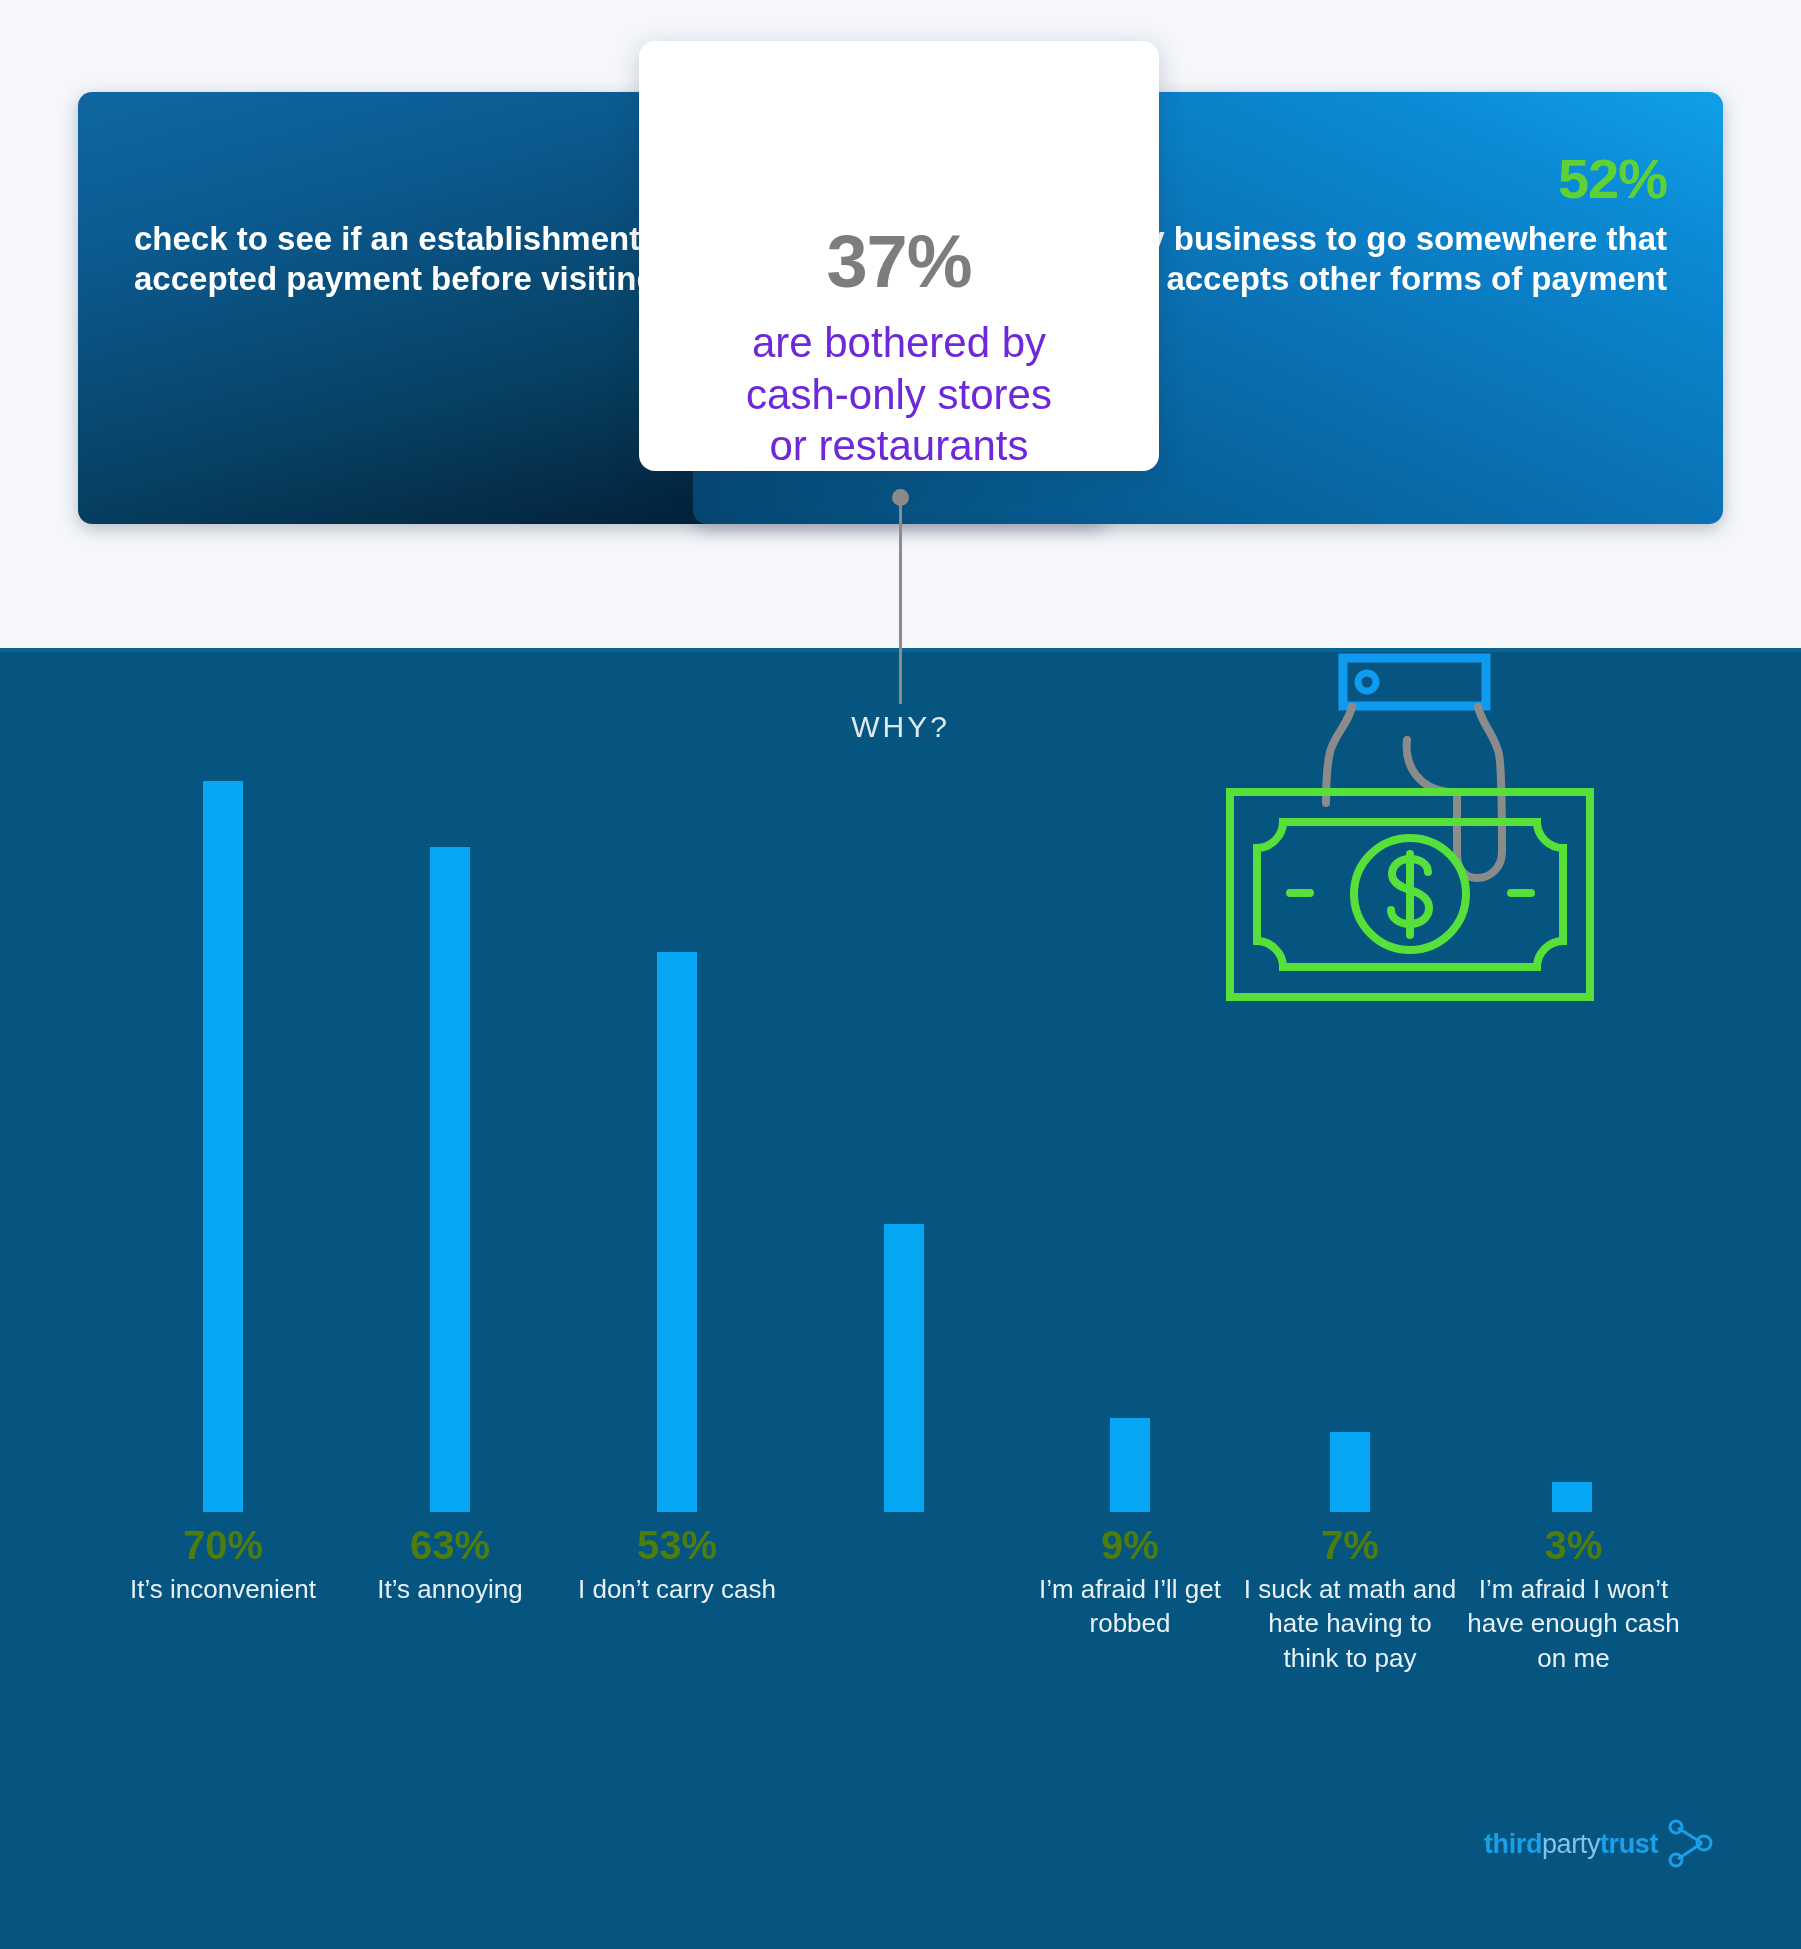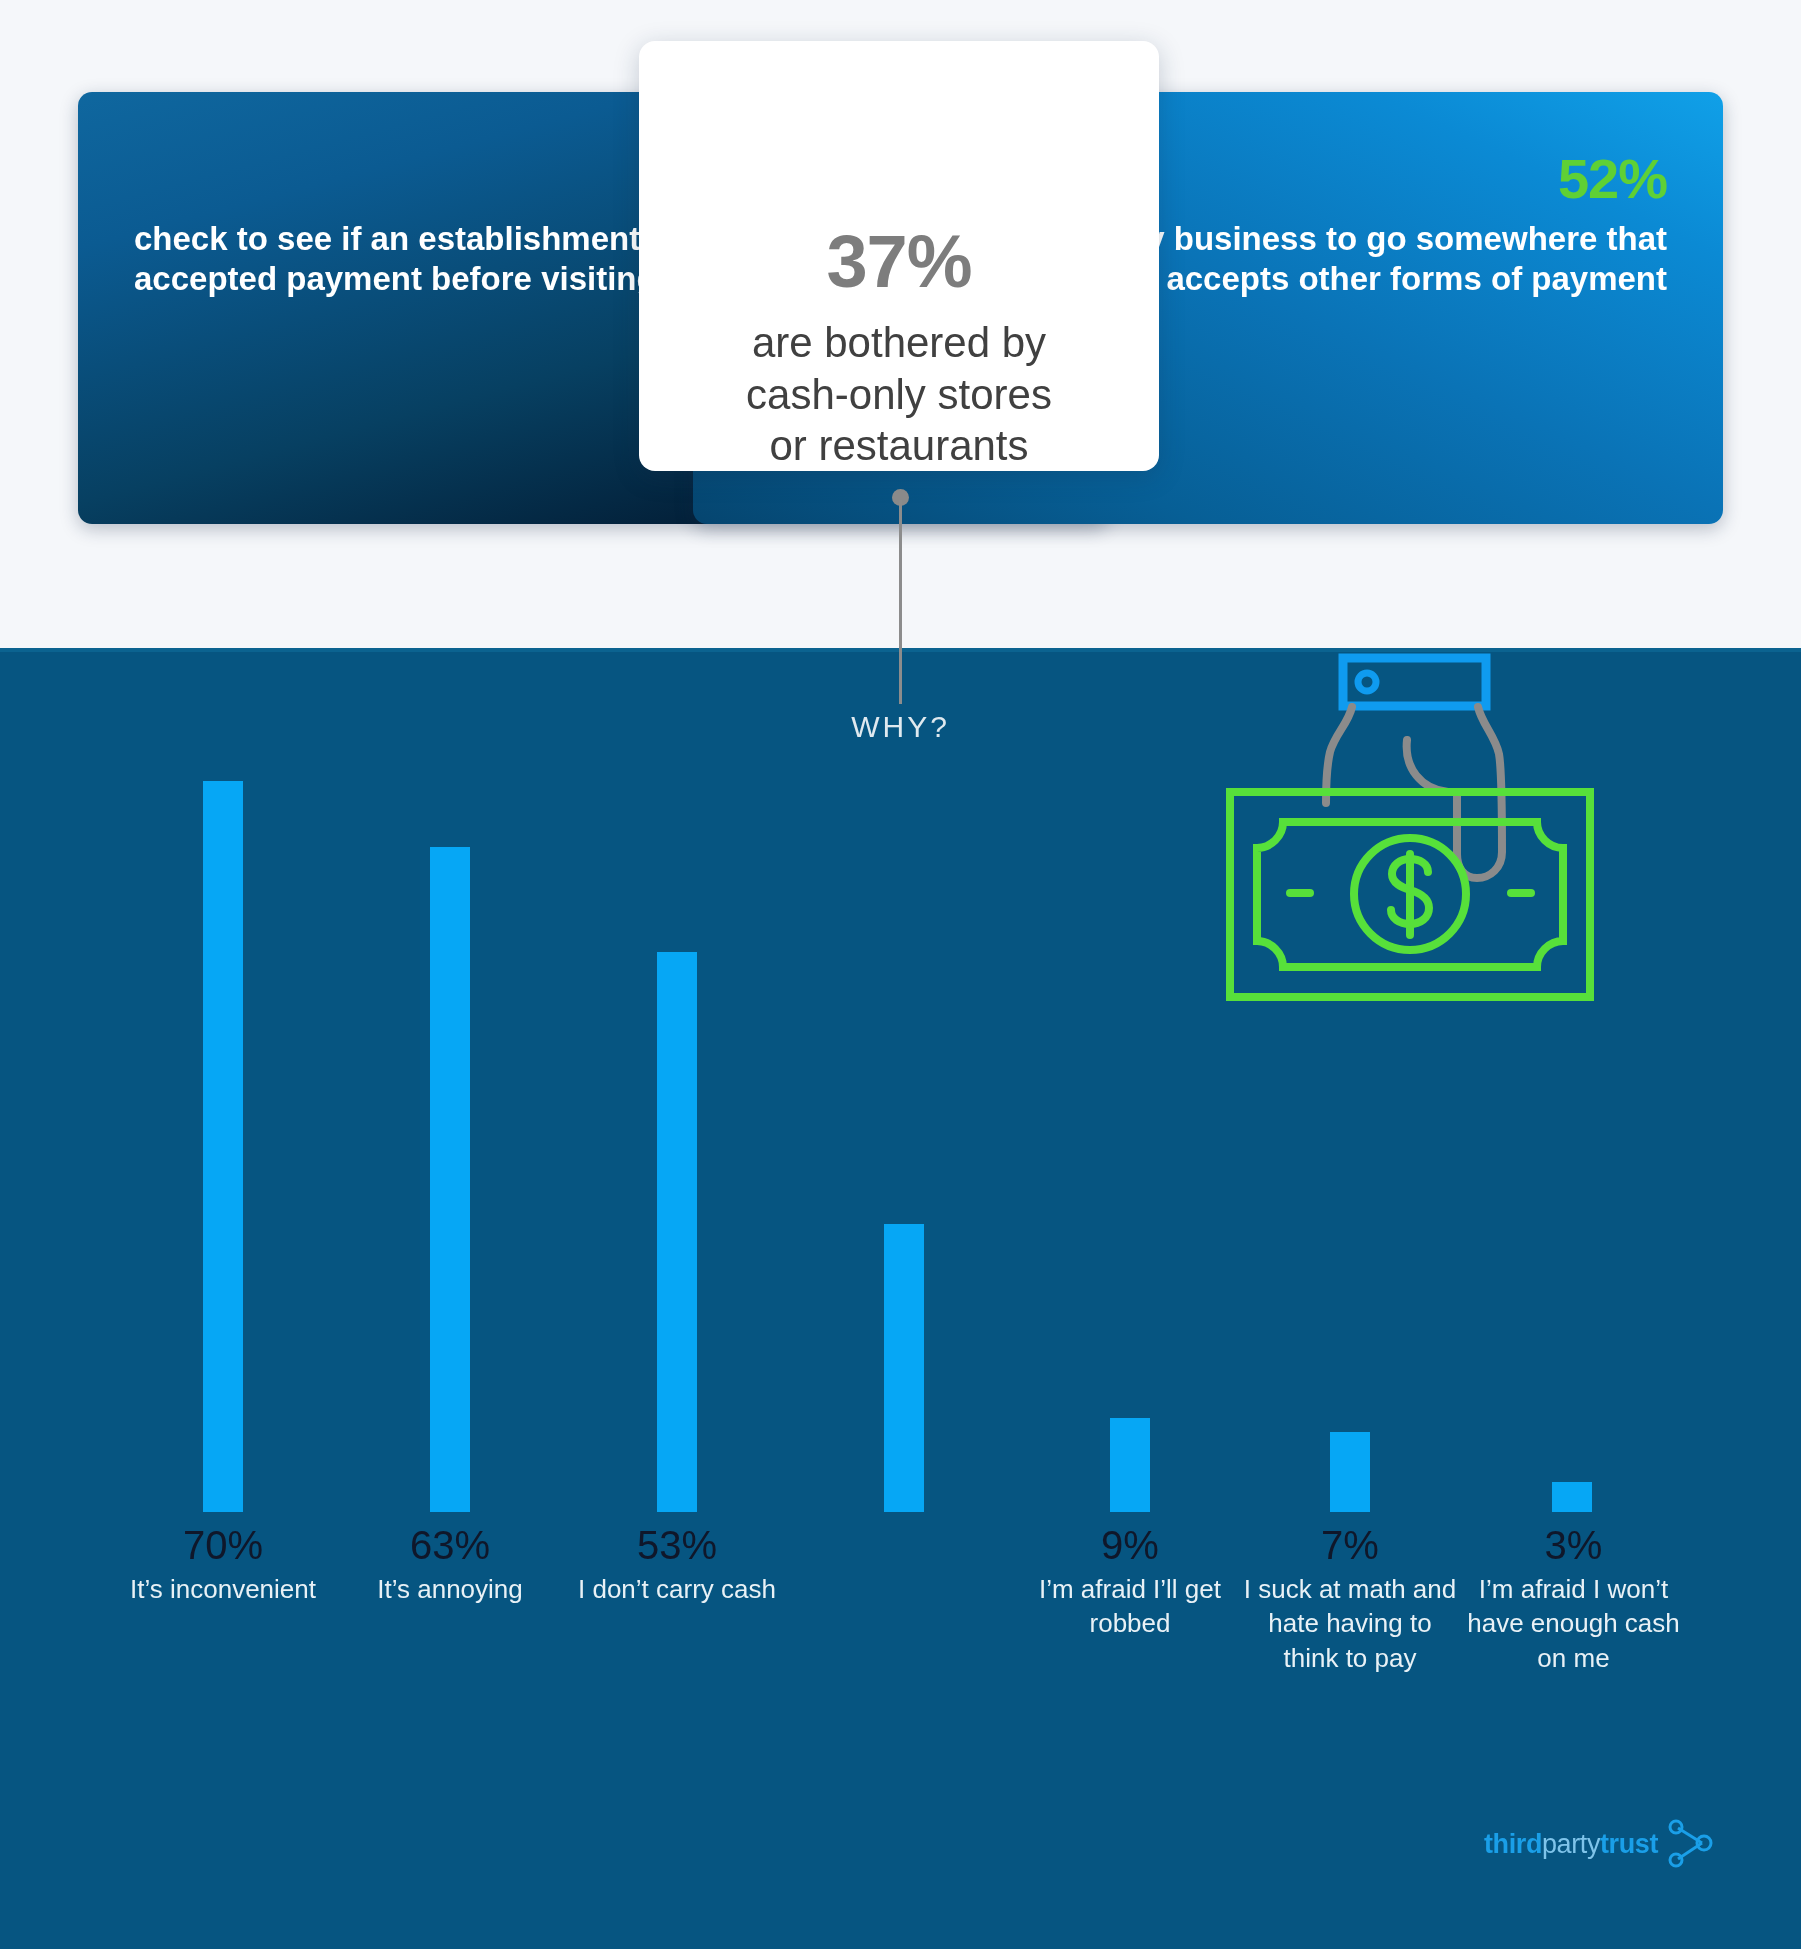--- a/index.html
+++ b/index.html
@@ -55,21 +55,21 @@
     display:flex; flex-direction:column;
     align-items:center; justify-content:flex-end;
     padding-top:98px;
   }
   .center-pct{
     font-size:74px; font-weight:bold; color:#7d7d7d; line-height:1;
     letter-spacing:-1px;
   }
   .center-text{
     margin-top:18px;
-    font-size:42px; color:#404040; line-height:1.22; text-align:center;
+    font-size:42px; color:#6d28d9; line-height:1.22; text-align:center;
   }
 
   
   .connector-dot{
     position:absolute; left:892px; top:489px;
     width:17px; height:17px; border-radius:50%;
     background:#8a8a8a; z-index:6;
   }
   .connector-line{
     position:absolute; left:899px; top:500px;
@@ -92,21 +92,21 @@
     letter-spacing:3px; font-weight:300;
   }
 
   
   .bars{ position:absolute; left:0; top:0; width:1801px; height:1949px; }
   .bar{
     position:absolute; width:40px; background:#06a7f5;
   }
   .bar-col{ position:absolute; top:1524px; }
   .bar-pct{
-    font-size:40px; color:#0f172a; font-weight:400; text-align:center;
+    font-size:40px; color:#4d7c0f; font-weight:700; text-align:center;
     line-height:1.05;
   }
   .bar-label{
     margin-top:6px;
     font-size:26px; color:#e8f1f6; font-weight:300;
     line-height:1.32; text-align:center;
   }
 
   
   .money-illus{ position:absolute; left:1195px; top:640px; width:410px; height:380px; }

